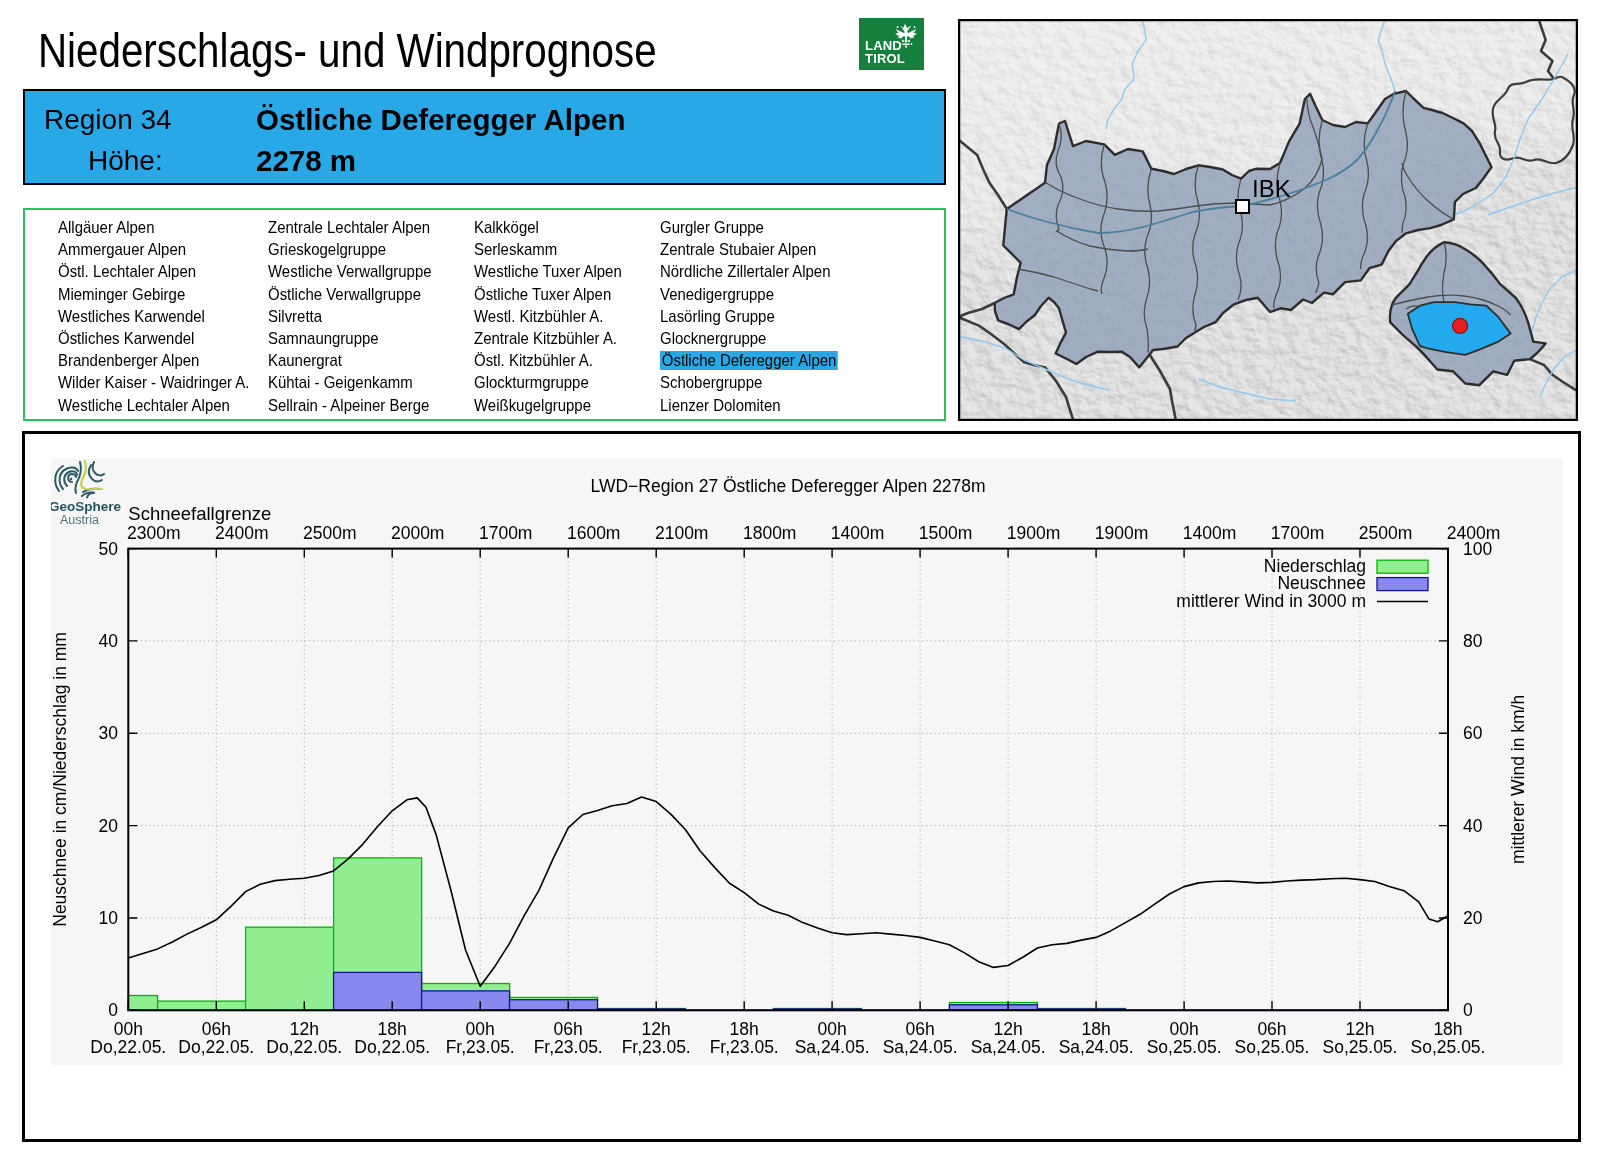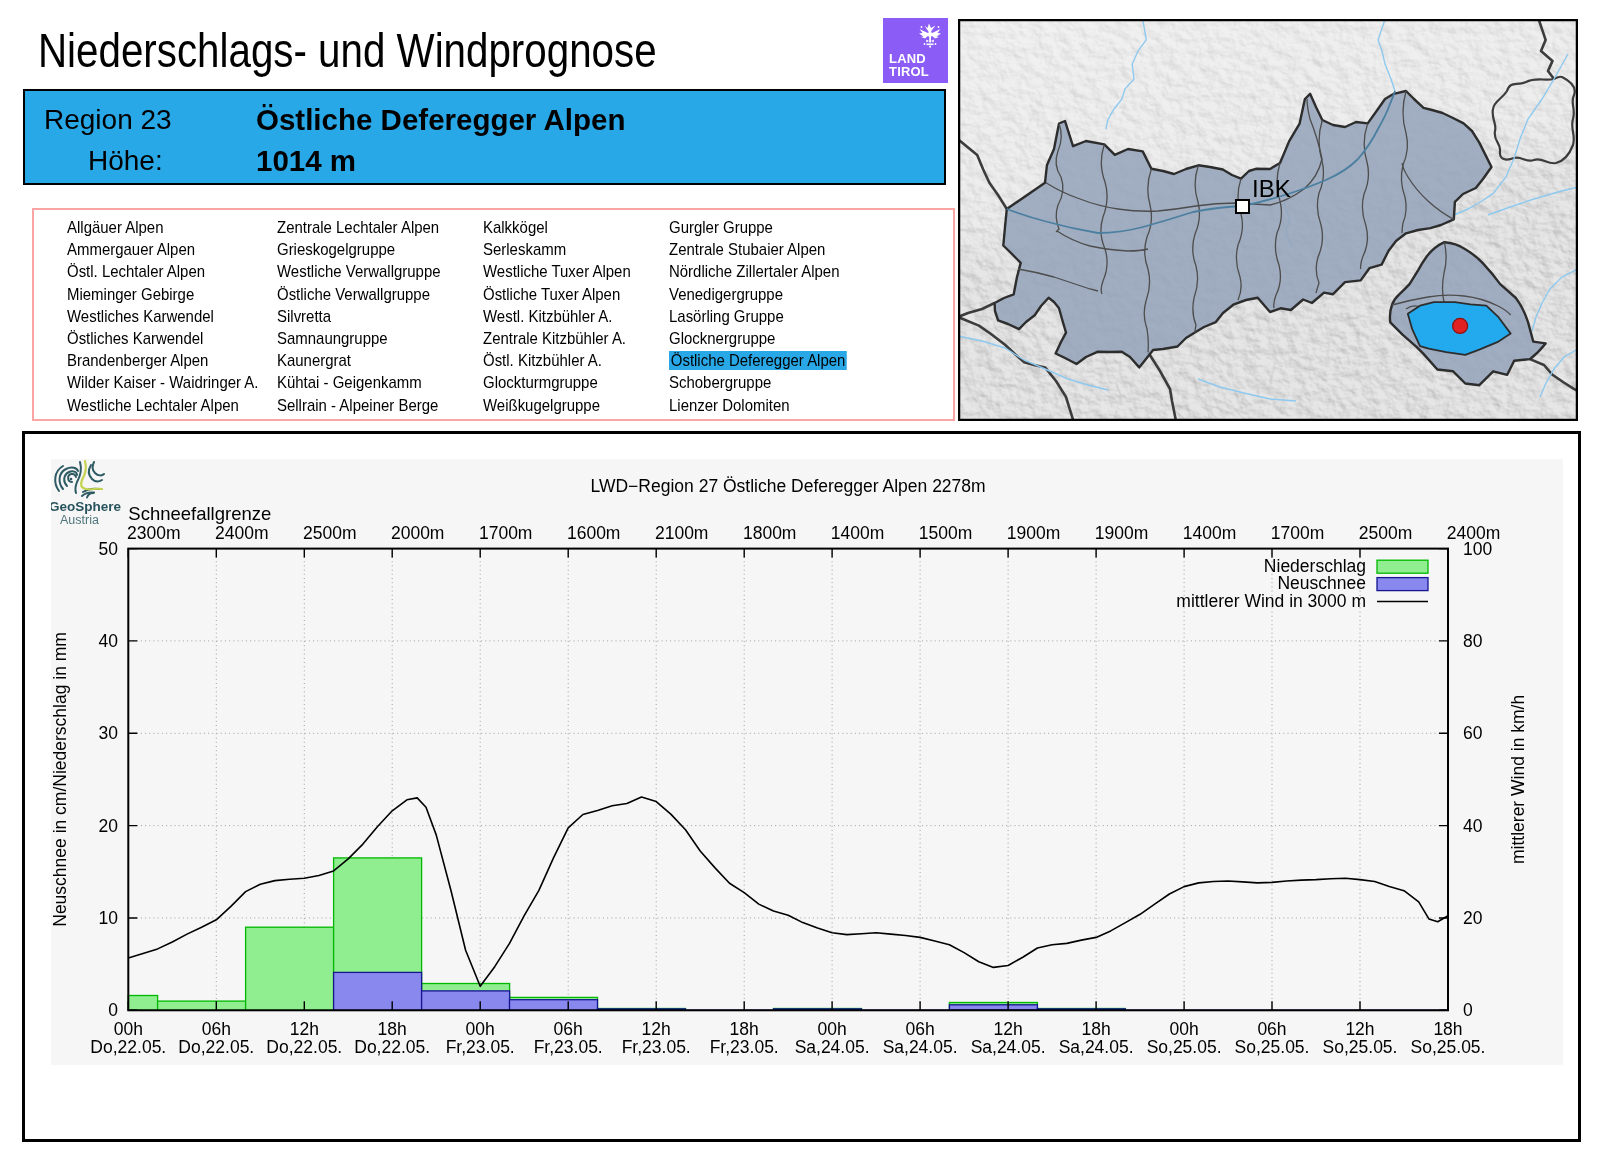--- a/index.html
+++ b/index.html
@@ -1,25 +1,25 @@
 <!DOCTYPE html>
 <html><head><meta charset="utf-8">
 <style>
 * { margin:0; padding:0; box-sizing:border-box; }
 html,body { width:1600px; height:1153px; background:#fff; font-family:"Liberation Sans", sans-serif; position:relative; overflow:hidden; }
 .abs { position:absolute; }
 #title { left:38px; top:23px; font-size:48px; color:#000; transform:scaleX(0.84); transform-origin:left top; white-space:nowrap; }
-#redbox { left:883px; top:18px; width:65px; height:65px; background:#8b5cf6; }
+#redbox { left:859px; top:18px; width:65px; height:52px; background:#15803d; }
 #redbox .t { position:absolute; left:6px; bottom:5px; color:#fff; font-size:13px; line-height:12.5px; font-weight:bold; letter-spacing:0.2px; }
 #bluebox { left:23px; top:89px; width:923px; height:96px; background:#29a8e8; border:2px solid #000; }
 #bluebox .r1 { position:absolute; left:19px; top:13px; font-size:28px; }
 #bluebox .v1 { position:absolute; left:231px; top:12px; font-size:29.5px; font-weight:bold; }
 #bluebox .r2 { position:absolute; left:19px; top:54px; font-size:28px;margin-left:44px; }
 #bluebox .v2 { position:absolute; left:231px; top:53px; font-size:29.5px; font-weight:bold; }
-#listbox { left:32px; top:208px; width:923px; height:213px; background:#fff; border:2px solid #fca5a5; }
+#listbox { left:23px; top:208px; width:923px; height:213px; background:#fff; border:2px solid #22c55e; }
 .lcol { position:absolute; top:7px; font-size:17px; line-height:22.2px; white-space:nowrap; color:#000; transform:scaleX(0.88); transform-origin:left top; }
 .hl { background:#29a8e8; padding:0 2px; }
 #map { left:958px; top:19px; width:504px; height:402px; }
 #bigbox { left:22px; top:431px; width:1559px; height:711px; border:3px solid #000; background:#fff; }
 #chart { left:51px; top:459px; width:1512px; height:606px; }
 </style></head>
 <body>
 <div id="title" class="abs">Niederschlags- und Windprognose</div>
 <div id="redbox" class="abs">
     <svg width="30" height="30" viewBox="0 0 30 30" style="position:absolute;right:3px;top:3px">
@@ -35,24 +35,24 @@
 <path d="M14.2 24.8 h1.8 v1.6 h-1.8 Z"></path>
 <circle cx="6.5" cy="6" r="0.9"></circle>
         <circle cx="23.5" cy="6" r="0.9"></circle>
 <circle cx="9.5" cy="23" r="0.9"></circle>
         <circle cx="20.5" cy="23" r="0.9"></circle>
 </g>
     </svg>
     <div class="t">LAND<br>TIROL</div>
   </div>
 <div id="bluebox" class="abs">
-<span class="r1">Region 23</span>
+<span class="r1">Region 34</span>
     <span class="v1">Östliche Deferegger Alpen</span>
 <span class="r2">Höhe:</span>
-    <span class="v2">1014 m</span>
+    <span class="v2">2278 m</span>
 </div>
 <div id="listbox" class="abs">
 <div class="lcol" style="left:33px">Allgäuer Alpen<br>Ammergauer Alpen<br>Östl. Lechtaler Alpen<br>Mieminger Gebirge<br>Westliches Karwendel<br>Östliches Karwendel<br>Brandenberger Alpen<br>Wilder Kaiser - Waidringer A.<br>Westliche Lechtaler Alpen</div>
 <div class="lcol" style="left:243px">Zentrale Lechtaler Alpen<br>Grieskogelgruppe<br>Westliche Verwallgruppe<br>Östliche Verwallgruppe<br>Silvretta<br>Samnaungruppe<br>Kaunergrat<br>Kühtai - Geigenkamm<br>Sellrain - Alpeiner Berge</div>
 <div class="lcol" style="left:449px">Kalkkögel<br>Serleskamm<br>Westliche Tuxer Alpen<br>Östliche Tuxer Alpen<br>Westl. Kitzbühler A.<br>Zentrale Kitzbühler A.<br>Östl. Kitzbühler A.<br>Glockturmgruppe<br>Weißkugelgruppe</div>
 <div class="lcol" style="left:635px">Gurgler Gruppe<br>Zentrale Stubaier Alpen<br>Nördliche Zillertaler Alpen<br>Venedigergruppe<br>Lasörling Gruppe<br>Glocknergruppe<br><span class="hl">Östliche Deferegger Alpen</span><br>Schobergruppe<br>Lienzer Dolomiten</div>
 </div>
 <div id="bigbox" class="abs"></div>
 <div id="map" class="abs"><svg width="620" height="402" viewBox="0 0 620 402" xmlns="http://www.w3.org/2000/svg" font-family="Liberation Sans, sans-serif">
 <defs>

